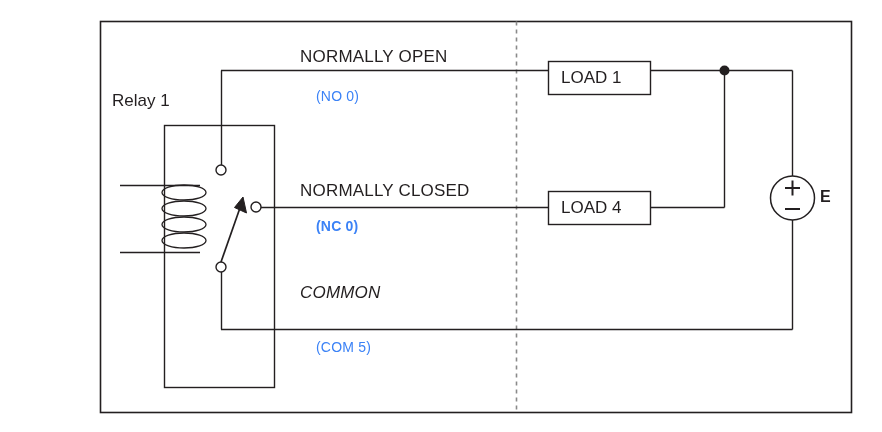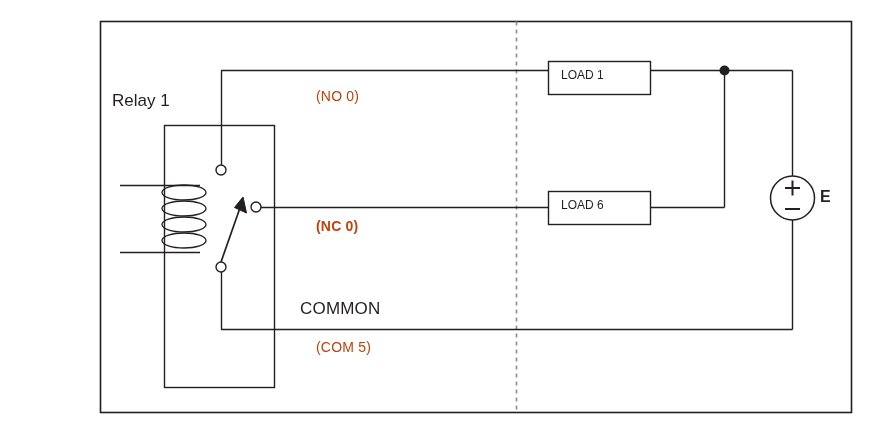--- a/index.html
+++ b/index.html
@@ -2,23 +2,23 @@
 <html><head>
 <meta charset="utf-8">
 <style>
   html,body{margin:0;padding:0;background:#ffffff;}
   body{width:882px;height:432px;overflow:hidden;
        font-family:"Liberation Sans", sans-serif;color:#231f20;}
   #stage{position:relative;width:882px;height:432px;}
   svg#diagram{position:absolute;left:0;top:0;width:882px;height:432px;}
   .lbl{position:absolute;white-space:nowrap;line-height:1;}
   .lbl-main{font-size:17px;letter-spacing:.2px;color:#231f20;}
-  .lbl-sub{font-size:14px;letter-spacing:.2px;color:#c2410c;}
+  .lbl-sub{font-size:14px;letter-spacing:.2px;color:#3b82f6;}
   .lbl-relay{font-size:17px;color:#231f20;}
-  .lbl-load{font-size:12px;color:#231f20;}
+  .lbl-load{font-size:17px;color:#231f20;}
   .lbl-src{font-size:16px;font-weight:bold;color:#231f20;}
 </style>
 </head>
 <body>
 
 <div id="stage">
 
   <svg id="diagram" viewBox="0 0 882 432">
 
     <rect x="100.5" y="21.5" width="751" height="391" fill="none" stroke="#231f20" stroke-width="1.6"></rect>
@@ -68,25 +68,27 @@
     <g stroke="#231f20" stroke-width="2">
       <line x1="785" y1="188" x2="800" y2="188"></line>
       <line x1="792.5" y1="180.5" x2="792.5" y2="195.5"></line>
     </g>
 
     <line x1="785" y1="209" x2="800" y2="209" stroke="#231f20" stroke-width="2"></line>
   </svg>
 
   <div class="lbl lbl-relay" style="left:112px;top:92px;">Relay 1</div>
 
+  <div class="lbl lbl-main" style="left:300px;top:48px;">NORMALLY OPEN</div>
   <div class="lbl lbl-sub" style="left:316px;top:89px;">(NO 0)</div>
 
+  <div class="lbl lbl-main" style="left:300px;top:182px;">NORMALLY CLOSED</div>
   <div class="lbl lbl-sub" style="left:316px;top:219px;font-weight:bold;">(NC 0)</div>
 
-  <div class="lbl lbl-main" style="left:300px;top:300px;">COMMON</div>
+  <div class="lbl lbl-main" style="left:300px;top:284px;font-style:italic;">COMMON</div>
   <div class="lbl lbl-sub" style="left:316px;top:340px;">(COM 5)</div>
 
   <div class="lbl lbl-load" style="left:561px;top:69px;">LOAD 1</div>
-  <div class="lbl lbl-load" style="left:561px;top:199px;">LOAD 6</div>
+  <div class="lbl lbl-load" style="left:561px;top:199px;">LOAD 4</div>
 
   <div class="lbl lbl-src" style="left:820px;top:189px;">E</div>
 
 </div>
 
 </body></html>

